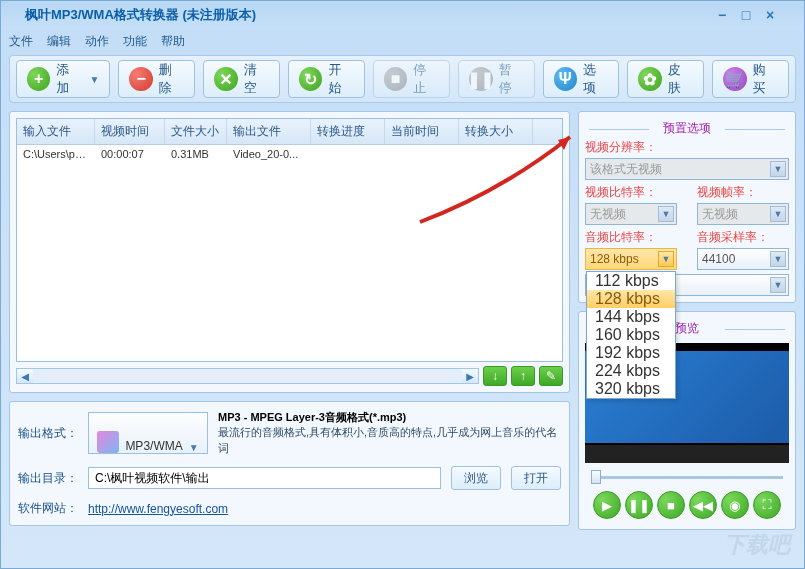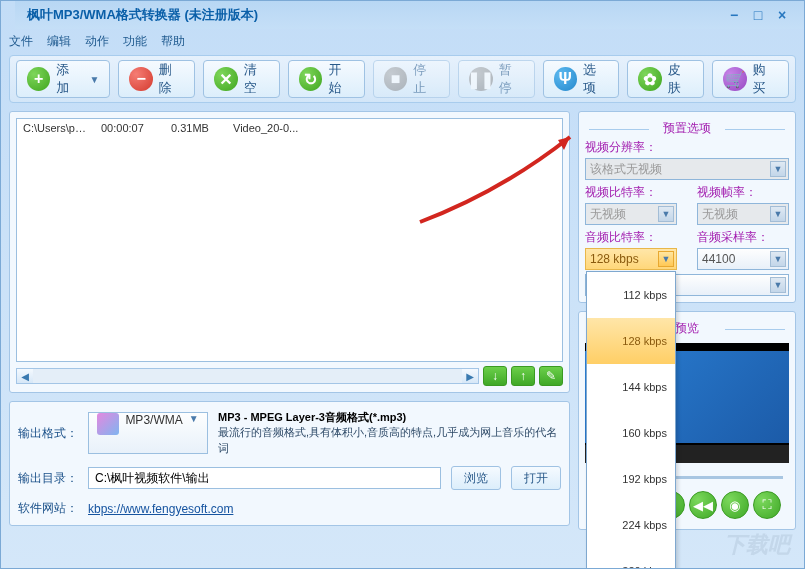--- a/index.html
+++ b/index.html
@@ -1,18 +1,18 @@
 <!DOCTYPE html>
 <html><head>
 <meta charset="utf-8">
 <style>
 * { box-sizing: border-box; margin: 0; padding: 0; font-family: "Microsoft YaHei", SimSun, Arial, sans-serif; }
 body { background: #fff; }
 .window { width: 805px; height: 569px; background: linear-gradient(to bottom, #c3ddf7 0%, #d4e7f9 100%); border: 1px solid #7ba9d5; position: relative; overflow: hidden; }
-.titlebar { height: 28px; background: linear-gradient(to bottom, #b8d7f4, #c5dff7); display: flex; align-items: center; padding: 0 12px; color: #0a5fa8; font-size: 13px; font-weight: bold; margin-left: 14px; }
+.titlebar { height: 28px; background: linear-gradient(to bottom, #b8d7f4, #c5dff7); display: flex; align-items: center; padding: 0 24px; color: #0a5fa8; font-size: 13px; font-weight: bold; }
 .titlebar .spacer { flex: 1; }
 .titlebar .win-btn { width: 20px; height: 16px; margin-left: 4px; display: inline-flex; align-items: center; justify-content: center; color: #2777bf; font-size: 14px; cursor: pointer; }
 .menubar { height: 24px; display: flex; align-items: center; padding: 0 8px; color: #1f5a8f; font-size: 12px; gap: 14px; }
 .menubar span { cursor: pointer; }
 .toolbar { height: 48px; margin: 2px 8px 8px 8px; background: linear-gradient(to bottom, #e6f1fc, #d3e6f8); border: 1px solid #a8cced; border-radius: 4px; display: flex; align-items: center; padding: 0 6px; gap: 8px; }
 .tb-btn { height: 38px; background: linear-gradient(to bottom, #f5faff, #dceefb); border: 1px solid #9fc2e3; border-radius: 4px; display: flex; align-items: center; padding: 0 10px; gap: 6px; cursor: pointer; font-size: 13px; color: #2a5a8a; }
 .tb-btn.disabled { opacity: 0.55; cursor: default; }
 .tb-icon { width: 24px; height: 24px; border-radius: 50%; display: flex; align-items: center; justify-content: center; color: #fff; font-weight: bold; font-size: 16px; }
 .ic-green { background: radial-gradient(circle at 30% 30%, #7ed65a, #3fa51f); }
 .ic-red { background: radial-gradient(circle at 30% 30%, #f57d74, #d43a2e); }
@@ -30,41 +30,41 @@
 .tbody { background: #fff; }
 .trow { display: flex; font-size: 11px; color: #333; padding: 3px 0; }
 .td { padding: 0 6px; white-space: nowrap; overflow: hidden; text-overflow: ellipsis; }
 .scrollrow { display: flex; align-items: center; gap: 4px; height: 20px; }
 .hsbar { flex: 1; height: 16px; background: #e4eef8; border: 1px solid #a3c5e6; position: relative; }
 .hsbar .arr { width: 16px; height: 14px; background: linear-gradient(to bottom, #f4f9fe, #d6e7f7); display: inline-flex; align-items: center; justify-content: center; font-size: 10px; color: #3a7ab0; position: absolute; top: 0; }
 .hsbar .arr.l { left: 0; } .hsbar .arr.r { right: 0; }
 .mini-btn { width: 24px; height: 20px; background: linear-gradient(to bottom, #6bcf4a, #3fa827); border: 1px solid #3a9a22; border-radius: 3px; display: flex; align-items: center; justify-content: center; color: #fff; font-size: 12px; cursor: pointer; }
 .output-panel { padding: 8px; display: flex; flex-direction: column; gap: 10px; }
 .row { display: flex; align-items: center; gap: 10px; font-size: 12px; color: #1a5089; }
-.fmt-box { width: 120px; height: 42px; border: 1px solid #9bbfe0; background: linear-gradient(to bottom, #fdfefe, #e8f1fa); display: flex; align-items: flex-start; justify-content: center; gap: 6px; font-size: 12px; color: #333; cursor: pointer; }
+.fmt-box { width: 120px; height: 42px; border: 1px solid #9bbfe0; background: linear-gradient(to bottom, #fdfefe, #e8f1fa); display: flex; align-items: flex-end; justify-content: center; gap: 6px; font-size: 12px; color: #333; cursor: pointer; }
 .fmt-icon { width: 22px; height: 22px; background: linear-gradient(135deg, #e488df, #7fb5f0); border-radius: 3px; }
 .fmt-desc { flex: 1; font-size: 11px; line-height: 1.4; color: #2c4866; }
 .fmt-desc .hdr { font-weight: bold; color: #000; }
 .input-txt { flex: 1; height: 22px; background: #fff; border: 1px solid #9bbfe0; padding: 0 6px; font-size: 12px; }
 .btn-sm { height: 24px; padding: 0 12px; background: linear-gradient(to bottom, #f5faff, #dceefb); border: 1px solid #9fc2e3; border-radius: 3px; font-size: 12px; color: #2a5a8a; cursor: pointer; display: flex; align-items: center; }
 .link { color: #1654a0; text-decoration: underline; cursor: pointer; }
 .right { width: 218px; display: flex; flex-direction: column; gap: 8px; }
 .group-title { text-align: center; color: #a21caf; font-size: 12px; padding: 2px 0; position: relative; }
 .group-title::before, .group-title::after { content: ""; position: absolute; top: 50%; width: 60px; height: 1px; background: #a8cced; }
 .group-title::before { left: 4px; } .group-title::after { right: 4px; }
 .field-row { display: flex; gap: 20px; margin: 4px 0; }
 .field { flex: 1; }
-.lbl { font-size: 12px; color: #a21caf; margin-bottom: 2px; }
+.lbl { font-size: 12px; color: #ef4444; margin-bottom: 2px; }
 .select { height: 22px; background: linear-gradient(to bottom, #fefefe, #e8f0f9); border: 1px solid #8fb6da; display: flex; align-items: center; padding: 0 4px; font-size: 12px; color: #555; position: relative; cursor: pointer; }
 .select.disabled { background: #e6e9ec; color: #999; }
 .select.active { background: linear-gradient(to bottom, #ffe6a8, #ffd77a); border-color: #e8b74a; color: #8a5a0e; }
 .select .chev-d { position: absolute; right: 2px; top: 2px; width: 16px; height: 16px; background: linear-gradient(to bottom, #dfe9f3, #c3d6e9); border: 1px solid #a3bdd6; display: flex; align-items: center; justify-content: center; font-size: 9px; color: #4a7aaa; }
 .select.active .chev-d { background: linear-gradient(to bottom, #ffe6a0, #ffc855); border-color: #e8a830; }
 .dropdown { position: absolute; left: 0; top: 22px; width: 100%; background: #fff; border: 1px solid #7fa8cf; z-index: 20; box-shadow: 2px 2px 4px rgba(0,0,0,0.15); }
-.dropdown .opt { padding: 17px 8px; font-size: 11px; color: #333; cursor: pointer; text-align: right; }
+.dropdown .opt { padding: 0 8px; font-size: 16px; color: #333; cursor: pointer; }
 .dropdown .opt.sel { background: linear-gradient(to bottom, #ffe6a8, #ffcf66); color: #8a5a0e; }
 .preview { height: 120px; background: #000; margin: 4px 0; position: relative; overflow: hidden; }
 .preview-img { position: absolute; inset: 8px 0 20px 0; background: linear-gradient(135deg, #2a7fd4, #1c5ba8); }
 .preview-ctl { position: absolute; bottom: 0; left: 0; right: 0; height: 18px; background: #222; }
 .slider { height: 20px; display: flex; align-items: center; padding: 0 6px; }
 .slider-track { flex: 1; height: 3px; background: #a8c6e2; position: relative; }
 .slider-thumb { width: 10px; height: 14px; background: linear-gradient(to bottom, #fafdff, #d4e4f3); border: 1px solid #8ab1d5; position: absolute; top: -6px; left: 0; cursor: pointer; }
 .play-ctrls { display: flex; gap: 4px; justify-content: center; padding: 4px 0; }
 .play-btn { width: 28px; height: 28px; border-radius: 50%; background: radial-gradient(circle at 30% 30%, #7bd85c, #3fa827); border: 1px solid #3a9a22; display: flex; align-items: center; justify-content: center; color: #fff; font-size: 13px; cursor: pointer; }
 .arrow-anno { position: absolute; width: 180px; height: 110px; pointer-events: none; z-index: 15; }
@@ -127,20 +127,29 @@
     <div class="tb-btn">
         <span class="tb-icon ic-purple">🛒</span>
         <span>购买</span>
       </div>
   </div>
 
   <div class="main">
     <div class="left">
       <div class="panel" style="position:relative">
         <div class="table-wrap">
+          <div class="thead">
+            <div class="th c1">输入文件</div>
+            <div class="th c2">视频时间</div>
+            <div class="th c3">文件大小</div>
+            <div class="th c4">输出文件</div>
+            <div class="th c5">转换进度</div>
+            <div class="th c6">当前时间</div>
+            <div class="th c7">转换大小</div>
+          </div>
           <div class="tbody">
             <div class="trow">
               <div class="td c1">C:\Users\pc\...</div>
               <div class="td c2">00:00:07</div>
               <div class="td c3">0.31MB</div>
               <div class="td c4">Video_20-0...</div>
               <div class="td c5"></div>
               <div class="td c6"></div>
               <div class="td c7"></div>
             </div>
@@ -175,21 +184,21 @@
           </div>
         </div>
         <div class="row">
           <span>输出目录：</span>
           <input class="input-txt" value="C:\枫叶视频软件\输出" style="">
           <div class="btn-sm">浏览</div>
           <div class="btn-sm">打开</div>
         </div>
         <div class="row">
           <span>软件网站：</span>
-          <span class="link">kbps://www.fengyesoft.com</span>
+          <span class="link">http://www.fengyesoft.com</span>
         </div>
       </div>
     </div>
 
     <div class="right">
       <div class="panel" style="position:relative">
         <div class="group-title">预置选项</div>
         <div class="lbl">视频分辨率：</div>
         <div class="select disabled">
             <span>该格式无视频</span>

